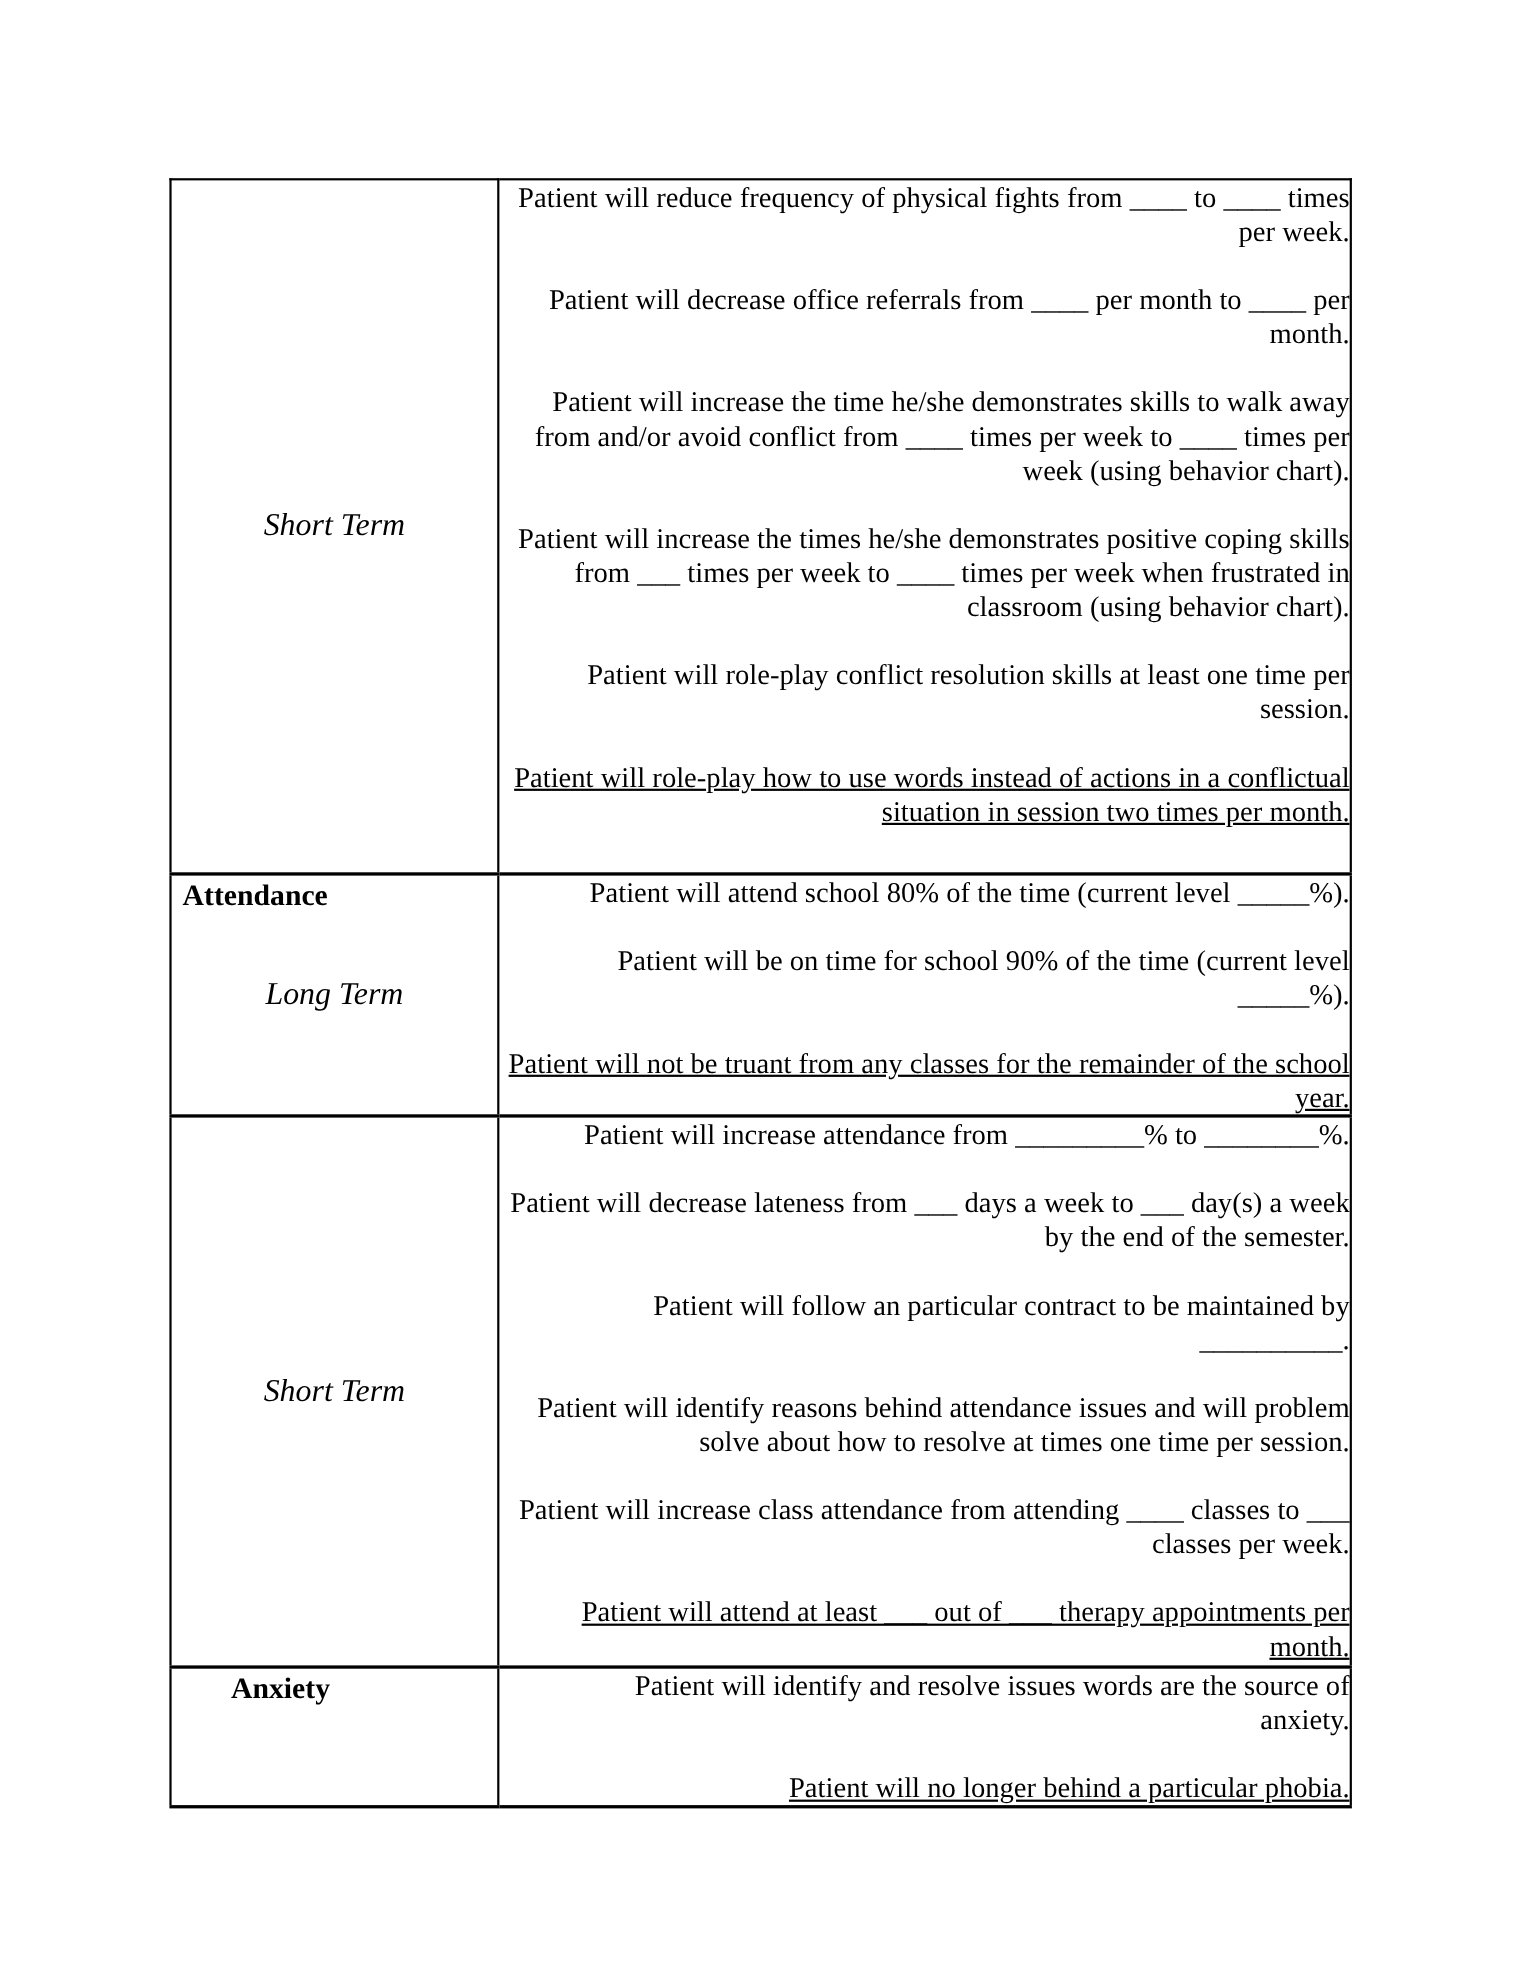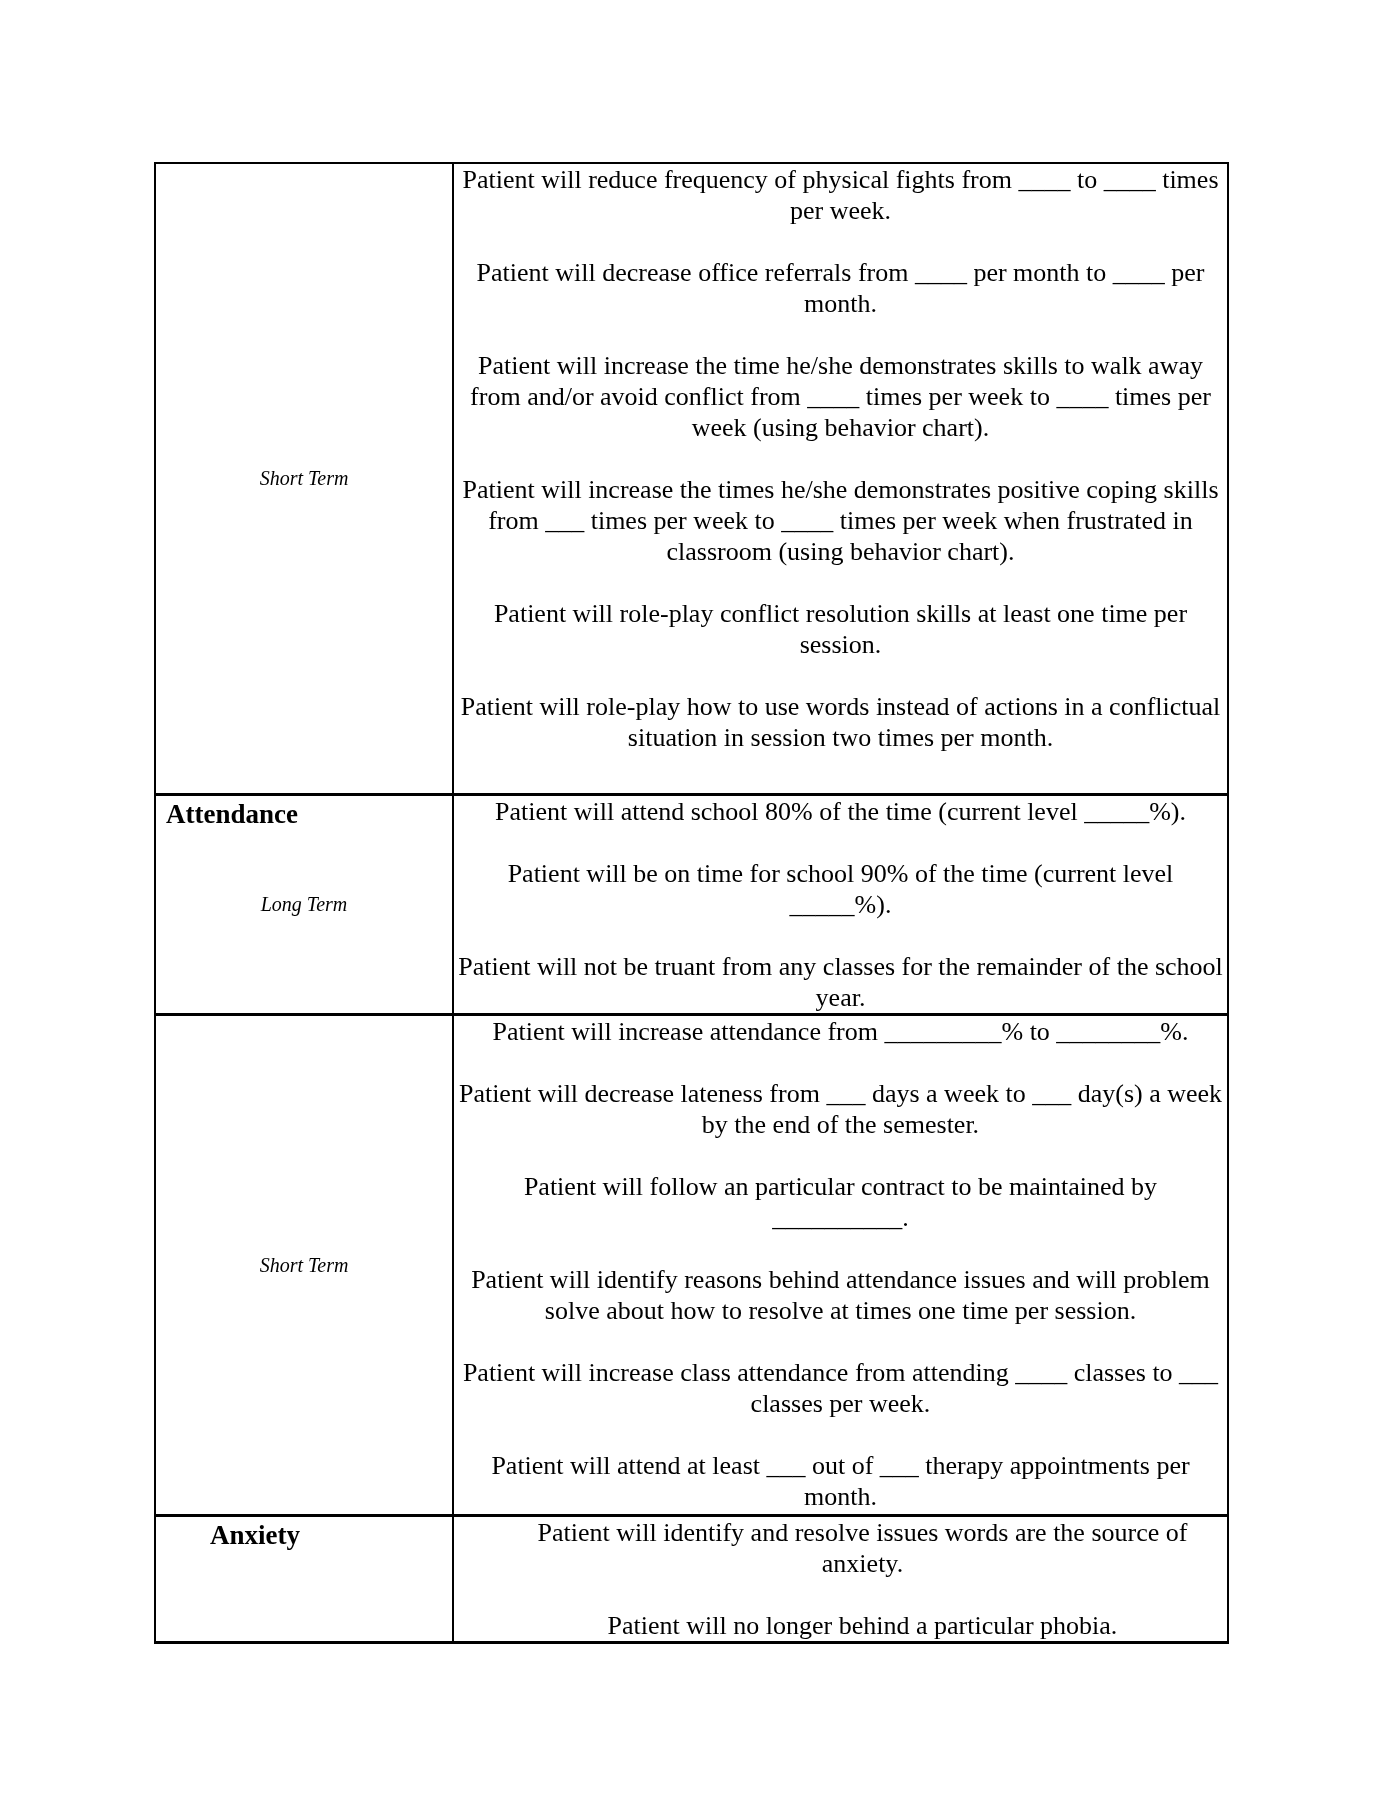--- a/index.html
+++ b/index.html
@@ -43,37 +43,37 @@
   tr.r3 { height: 501px; }
   tr.r4 { height: 95px;  }
 
   td.goal-cell {
     padding: 3px 6px 0 12px;
   }
   td.goal-cell p {
     margin: 0 0 31px 0;
     font-size: 26px;
     line-height: 31px;
-    text-align: center;
+    text-align: right;
   }
-  td.goal-cell p:last-child { margin-bottom: 0; }
+  td.goal-cell p:last-child { margin-bottom: 0; text-decoration: underline; }
 
   .category-label {
     display: inline-block;
     padding: 3px 0 0 10px;
     font-size: 27px;
     font-weight: bold;
     line-height: 31px;
   }
   .term-label {
     position: absolute;
     left: 50%;
     top: 50%;
     transform: translate(-50%, -50%);
-    font-size: 20px;
+    font-size: 29px;
     font-style: italic;
     white-space: nowrap;
     line-height: 31px;
   }
 </style>
 </head>
 <body>
 
 <div class="page">
   <table class="goals">

